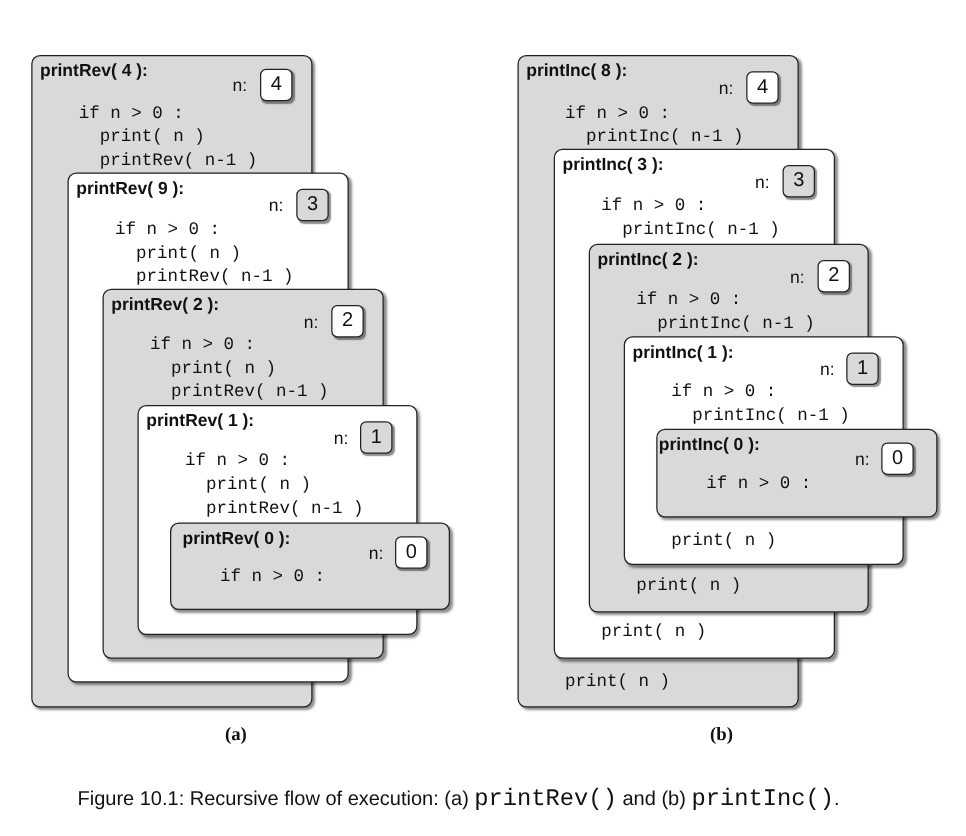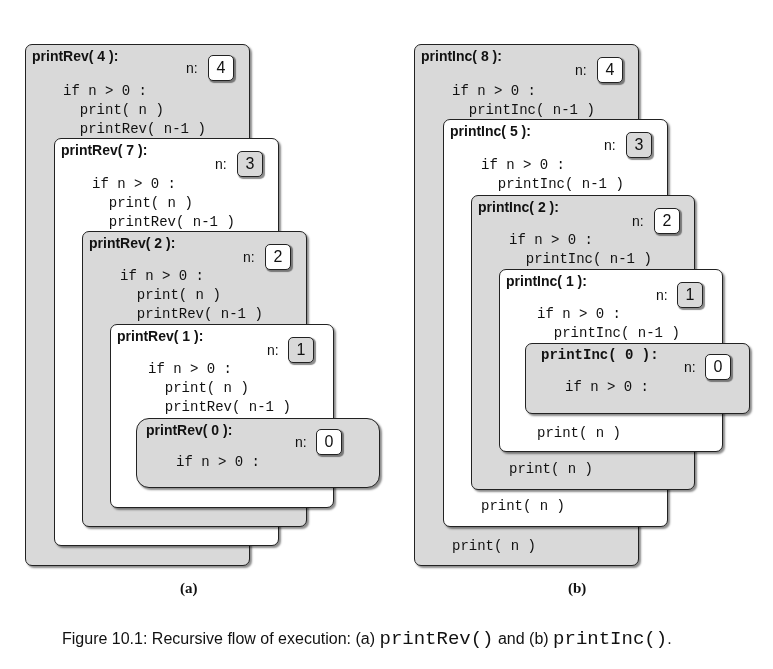--- a/index.html
+++ b/index.html
@@ -48,21 +48,21 @@
   <div class="frame gray" style="left:25px;top:44px;width:225px;height:522px;">
     <div class="title">printRev( 4 ):</div>
     <div class="nlabel" style="left:160px;top:15px;">n:</div>
     <div class="nbox white" style="left:182px;top:10px;">4</div>
     <div class="code" style="left:9px;top:36px;">if n &gt; 0 :</div>
     <div class="code" style="left:9px;top:55px;">  print( n )</div>
     <div class="code" style="left:9px;top:74px;">  printRev( n-1 )</div>
   </div>
 
   <div class="frame white" style="left:54px;top:138px;width:225px;height:408px;">
-    <div class="title">printRev( 7 ):</div>
+    <div class="title">printRev( 9 ):</div>
     <div class="nlabel" style="left:160px;top:17px;">n:</div>
     <div class="nbox gray" style="left:182px;top:12px;">3</div>
     <div class="code" style="left:9px;top:35px;">if n &gt; 0 :</div>
     <div class="code" style="left:9px;top:54px;">  print( n )</div>
     <div class="code" style="left:9px;top:73px;">  printRev( n-1 )</div>
   </div>
 
   <div class="frame gray" style="left:82px;top:231px;width:225px;height:296px;">
     <div class="title">printRev( 2 ):</div>
     <div class="nlabel" style="left:160px;top:17px;">n:</div>
@@ -74,42 +74,42 @@
 
   <div class="frame white" style="left:110px;top:324px;width:224px;height:184px;">
     <div class="title">printRev( 1 ):</div>
     <div class="nlabel" style="left:156px;top:17px;">n:</div>
     <div class="nbox gray" style="left:177px;top:12px;">1</div>
     <div class="code" style="left:9px;top:34px;">if n &gt; 0 :</div>
     <div class="code" style="left:9px;top:53px;">  print( n )</div>
     <div class="code" style="left:9px;top:72px;">  printRev( n-1 )</div>
   </div>
 
-  <div class="frame gray" style="left:136px;top:418px;width:244px;height:70px;border-radius:13px;">
+  <div class="frame gray" style="left:136px;top:418px;width:224px;height:70px;">
     <div class="title" style="left:9px;">printRev( 0 ):</div>
     <div class="nlabel" style="left:158px;top:15px;">n:</div>
     <div class="nbox white" style="left:179px;top:10px;">0</div>
     <div class="code" style="left:11px;top:33px;">if n &gt; 0 :</div>
   </div>
   <div class="sublabel" style="left:180px;top:580px;">(a)</div>
 </div>
 
 <div>
 
   <div class="frame gray" style="left:414px;top:44px;width:225px;height:522px;">
     <div class="title">printInc( 8 ):</div>
     <div class="nlabel" style="left:160px;top:17px;">n:</div>
     <div class="nbox white" style="left:182px;top:12px;">4</div>
     <div class="code" style="left:9px;top:36px;">if n &gt; 0 :</div>
     <div class="code" style="left:9px;top:55px;">  printInc( n-1 )</div>
     <div class="code" style="left:9px;top:491px;">print( n )</div>
   </div>
 
   <div class="frame white" style="left:443px;top:119px;width:225px;height:408px;">
-    <div class="title">printInc( 5 ):</div>
+    <div class="title">printInc( 3 ):</div>
     <div class="nlabel" style="left:160px;top:17px;">n:</div>
     <div class="nbox gray" style="left:182px;top:12px;">3</div>
     <div class="code" style="left:9px;top:35px;">if n &gt; 0 :</div>
     <div class="code" style="left:9px;top:54px;">  printInc( n-1 )</div>
     <div class="code" style="left:9px;top:376px;">print( n )</div>
   </div>
 
   <div class="frame gray" style="left:471px;top:195px;width:224px;height:295px;">
     <div class="title">printInc( 2 ):</div>
     <div class="nlabel" style="left:160px;top:17px;">n:</div>
@@ -122,21 +122,21 @@
   <div class="frame white" style="left:499px;top:269px;width:224px;height:183px;">
     <div class="title">printInc( 1 ):</div>
     <div class="nlabel" style="left:156px;top:17px;">n:</div>
     <div class="nbox gray" style="left:177px;top:12px;">1</div>
     <div class="code" style="left:9px;top:34px;">if n &gt; 0 :</div>
     <div class="code" style="left:9px;top:53px;">  printInc( n-1 )</div>
     <div class="code" style="left:9px;top:153px;">print( n )</div>
   </div>
 
   <div class="frame gray" style="left:525px;top:343px;width:225px;height:71px;">
-    <div class="title" style="left:15px;font-family:Liberation Mono, monospace;">printInc( 0 ):</div>
+    <div class="title" style="left:1px;">printInc( 0 ):</div>
     <div class="nlabel" style="left:158px;top:15px;">n:</div>
     <div class="nbox white" style="left:179px;top:10px;">0</div>
     <div class="code" style="left:11px;top:33px;">if n &gt; 0 :</div>
   </div>
   <div class="sublabel" style="left:568px;top:580px;">(b)</div>
 </div>
 
 <div class="caption">
   <span class="bold">Figure 10.1:</span><span> Recursive flow of execution: (a) </span><span class="mono">printRev()</span><span> and (b) </span><span class="mono">printInc()</span><span>.</span>
 </div>

